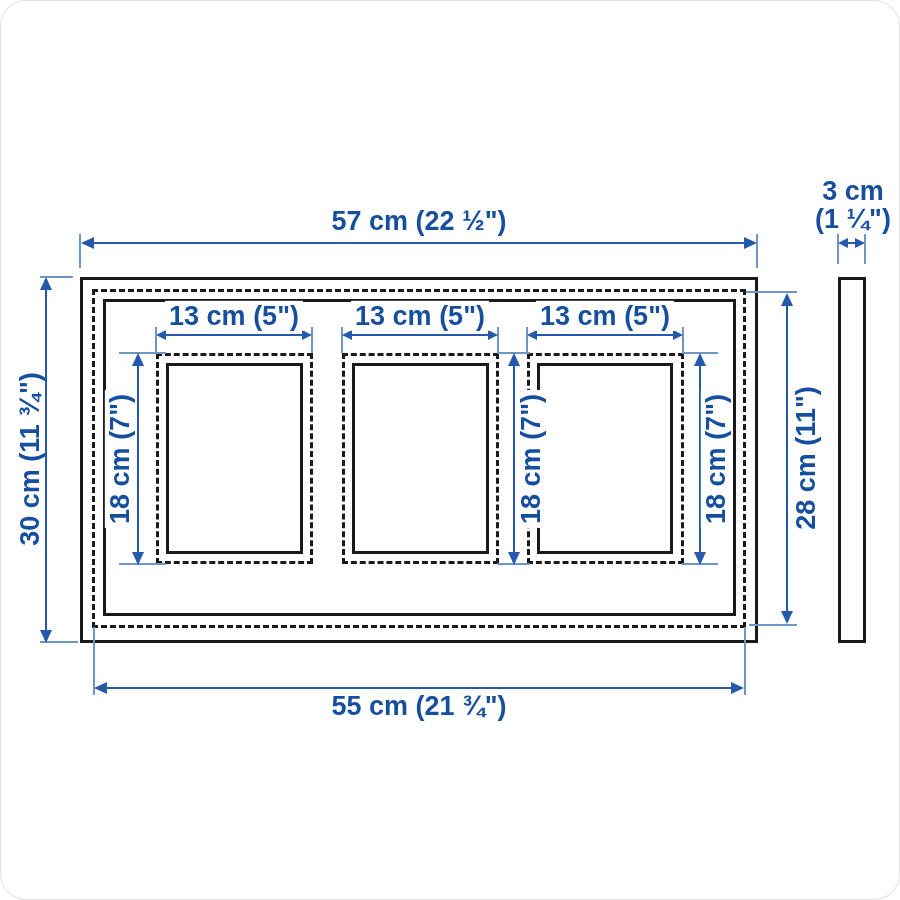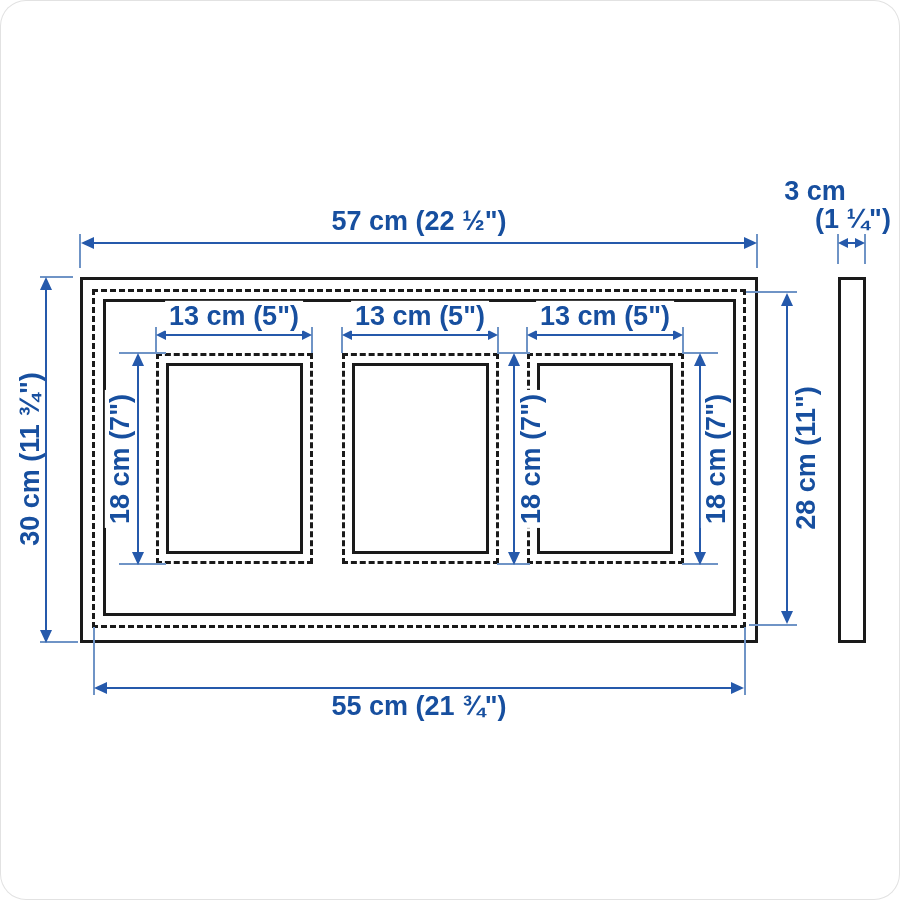--- a/index.html
+++ b/index.html
@@ -61,21 +61,21 @@
     <div class="arr arr-r" style="left:744px;top:237px;"></div>
     <div class="lbl" style="left:419px;top:221px;">57 cm (22 ½")</div>
   </div>
 
   <div>
     <div class="vext" style="left:837px;top:234px;height:30px;"></div>
     <div class="vext" style="left:864px;top:234px;height:30px;"></div>
     <div class="hline" style="left:840px;top:242px;width:23px;"></div>
     <div class="arr arr-l sm" style="left:838px;top:238px;"></div>
     <div class="arr arr-r sm" style="left:855px;top:238px;"></div>
-    <div class="lbl" style="left:815px;top:191px;">3 cm</div>
+    <div class="lbl" style="left:853px;top:191px;">3 cm</div>
     <div class="lbl" style="left:853px;top:219px;">(1 ¼")</div>
   </div>
 
   <div>
     <div class="hext" style="left:40px;top:276px;width:33px;"></div>
     <div class="hext" style="left:40px;top:641px;width:38px;"></div>
     <div class="vline" style="left:45px;top:281px;height:357px;"></div>
     <div class="arr arr-u" style="left:40px;top:277px;"></div>
     <div class="arr arr-d" style="left:40px;top:630px;"></div>
     <div class="lbl rot" style="left:30px;top:459px;">30 cm (11 ¾")</div>

